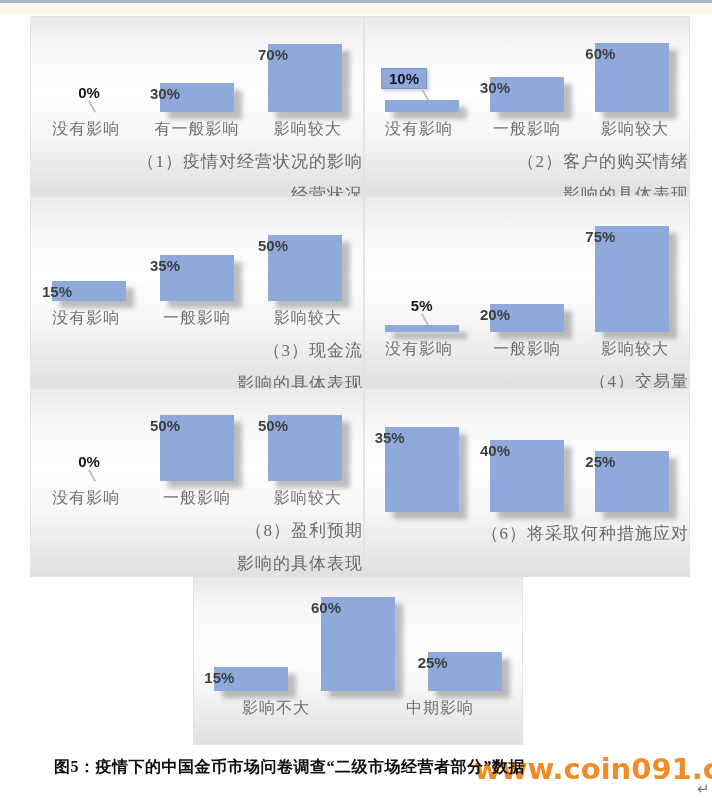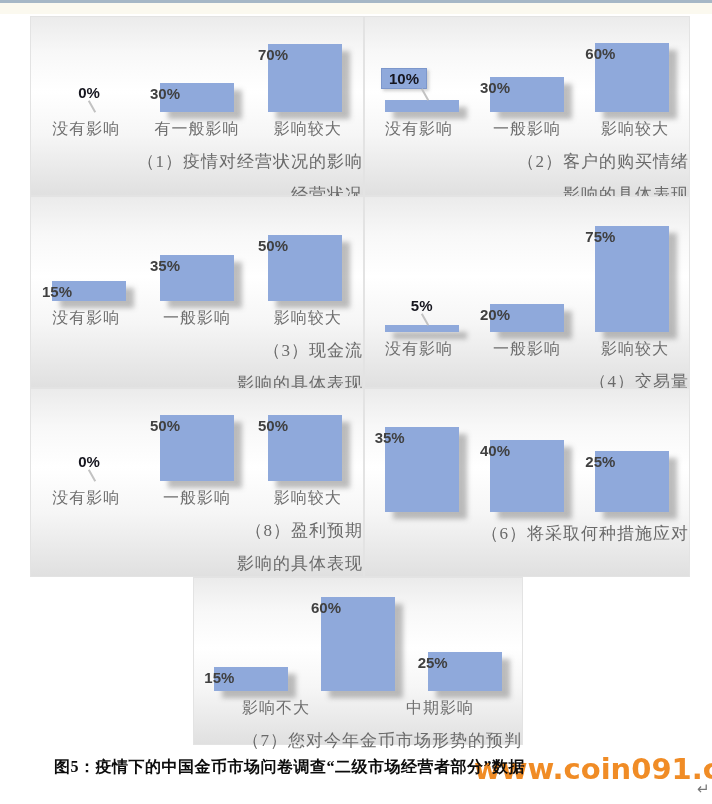--- a/index.html
+++ b/index.html
@@ -229,18 +229,17 @@
       <div class="slot">
         <div class="bar" style="height: 39px; background: rgb(143, 169, 219);">
           <span class="val">25%</span>
         </div>
       </div>
     </div>
     <div class="cats">
       <span class="cat">影响不大</span>
       <span class="cat">中期影响</span>
     </div>
-    <div class="ctitle">（7）您对今年金币市场形势的预判</div>
   </div>
 
 <div class="watermark">www.coin091.com</div>
 <div class="caption">图5：疫情下的中国金币市场问卷调查“二级市场经营者部分”数据</div>
 <div class="retmark">↵</div>
 
 </body></html>

